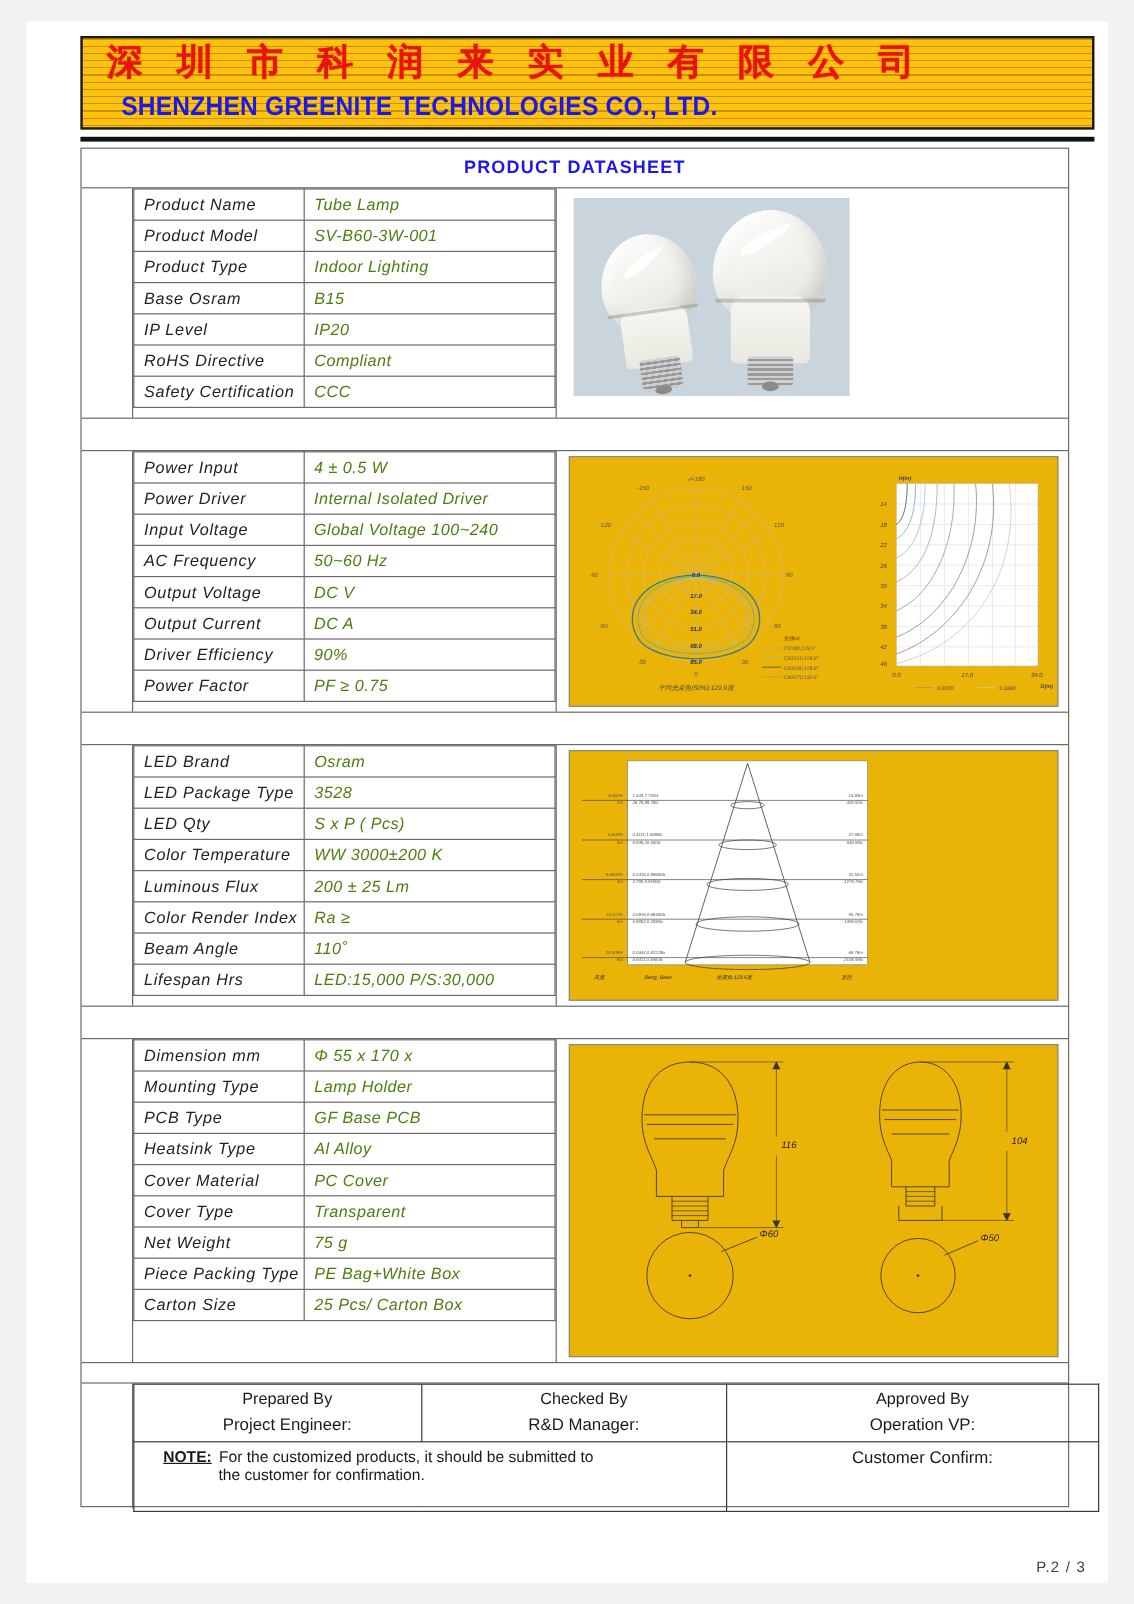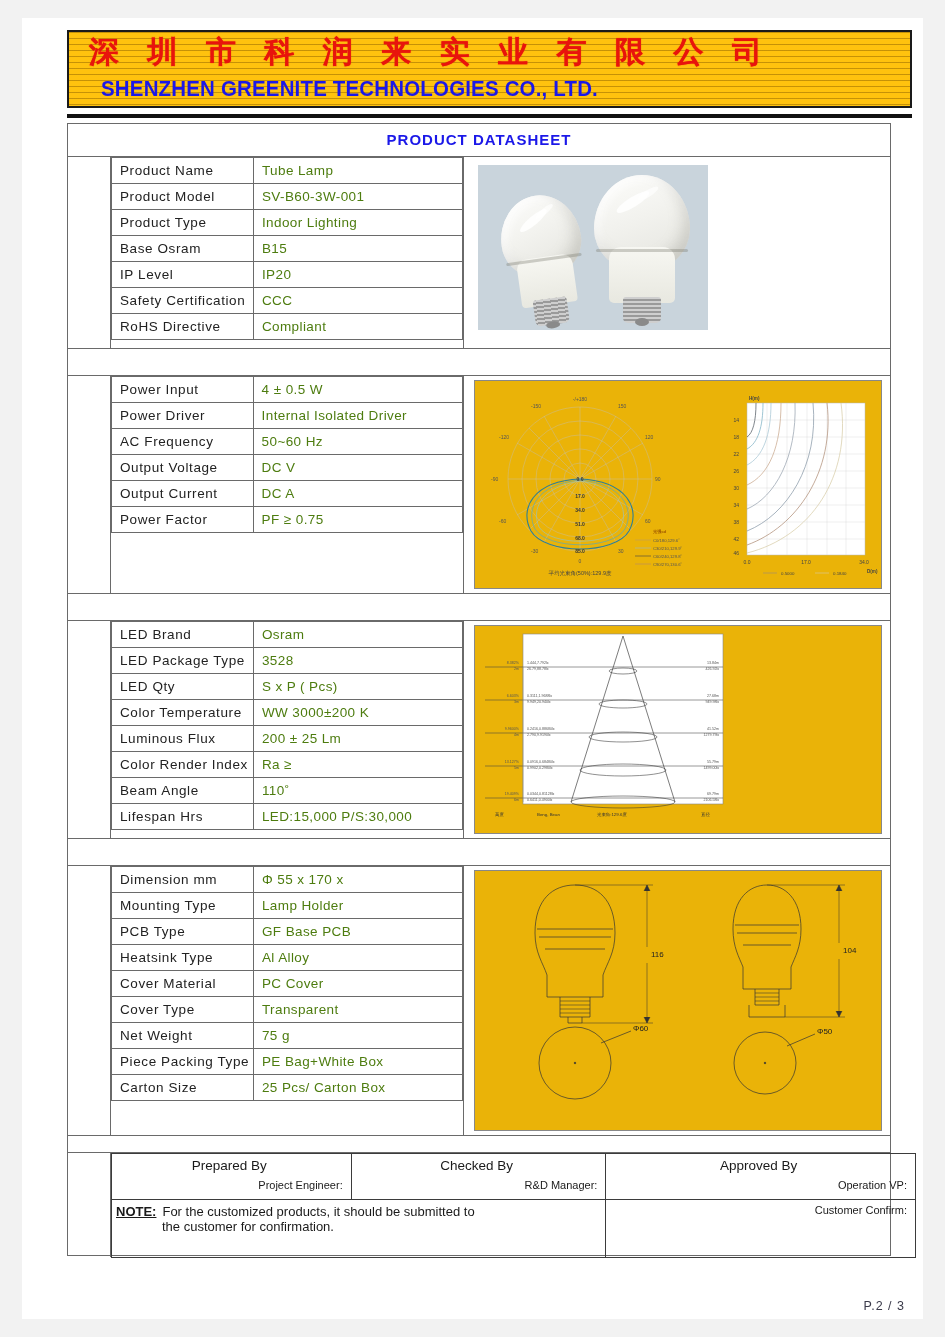--- a/index.html
+++ b/index.html
@@ -89,20 +89,21 @@
     font-weight: bold;
     font-size: 15px;
     letter-spacing: 1px;
   }
 
   
   .section {
     position: absolute;
     left: 0;
     width: 100%;
+    font-style: italic;
   }
   .section .gutter-l {
     position: absolute;
     left: 0; top: 0;
     width: 43px; height: 100%;
     border-right: 1px solid #6a6a6a;
   }
   .spec-table {
     position: absolute;
     left: 43px; top: 0;
@@ -209,32 +210,32 @@
   }
   .sig-table {
     position: absolute;
     left: 43px; top: 0;
     width: 805px;
     border-collapse: collapse;
   }
   .sig-table td {
     border: 1px solid #3b3b3b;
     vertical-align: top;
-    padding: 4px 8px 6px 4px;
+    padding: 4px 8px 6px 24px;
     font-size: 13px;
     color: #1a1a1a;
     font-family: "Liberation Sans", sans-serif;
   }
   .sig-head {
     text-align: center;
     display: block;
     margin-bottom: 6px;
     font-size: 13.5px;
   }
-  .sig-sub { display: block; text-align: right; font-size: 11px; }
+  .sig-sub { display: block; text-align: center; font-size: 14px; }
   .note-cell { height: 58px; }
   .note-label {
     font-weight: bold;
     text-decoration: underline;
     margin-right: 6px;
   }
   .note-l2 { display: block; padding-left: 46px; }
 
   #pagenum {
     position: absolute;
@@ -282,26 +283,26 @@
             </tr>
             <tr>
               <td class="lbl">Base Osram</td>
               <td class="val">B15</td>
             </tr>
             <tr>
               <td class="lbl">IP Level</td>
               <td class="val">IP20</td>
             </tr>
             <tr>
+              <td class="lbl">RoHS Directive</td>
+              <td class="val">Compliant</td>
+            </tr>
+            <tr>
               <td class="lbl">Safety Certification</td>
               <td class="val">CCC</td>
-            </tr>
-            <tr>
-              <td class="lbl">RoHS Directive</td>
-              <td class="val">Compliant</td>
             </tr>
           </tbody>
         </table>
 
         <div class="gfx-pane">
           <div class="photo-box">
 
             <div class="bulb-photo" style="left:20px; top:30px; width:92px; height:130px; transform:rotate(-8deg);">
               <div class="bulb-glass" style="left:6px; top:0; width:80px; height:82px;"></div>
               <div class="bulb-neck" style="left:18px; top:62px; width:56px; height:48px; border-radius:10px 10px 4px 4px;"></div>
@@ -333,30 +334,38 @@
           <tbody>
             <tr>
               <td class="lbl">Power Input</td>
               <td class="val">4  ±  0.5 W</td>
             </tr>
             <tr>
               <td class="lbl">Power Driver</td>
               <td class="val">Internal  Isolated  Driver</td>
             </tr>
             <tr>
+              <td class="lbl">Input Voltage</td>
+              <td class="val">Global  Voltage  100~240</td>
+            </tr>
+            <tr>
               <td class="lbl">AC Frequency</td>
               <td class="val">50~60  Hz</td>
             </tr>
             <tr>
               <td class="lbl">Output Voltage</td>
               <td class="val">DC           V</td>
             </tr>
             <tr>
               <td class="lbl">Output Current</td>
               <td class="val">DC           A</td>
+            </tr>
+            <tr>
+              <td class="lbl">Driver Efficiency</td>
+              <td class="val">90%</td>
             </tr>
             <tr>
               <td class="lbl">Power Factor</td>
               <td class="val">PF ≥ 0.75</td>
             </tr>
           </tbody>
         </table>
 
         <div class="gfx-pane">
           <div class="gfx-inner">

